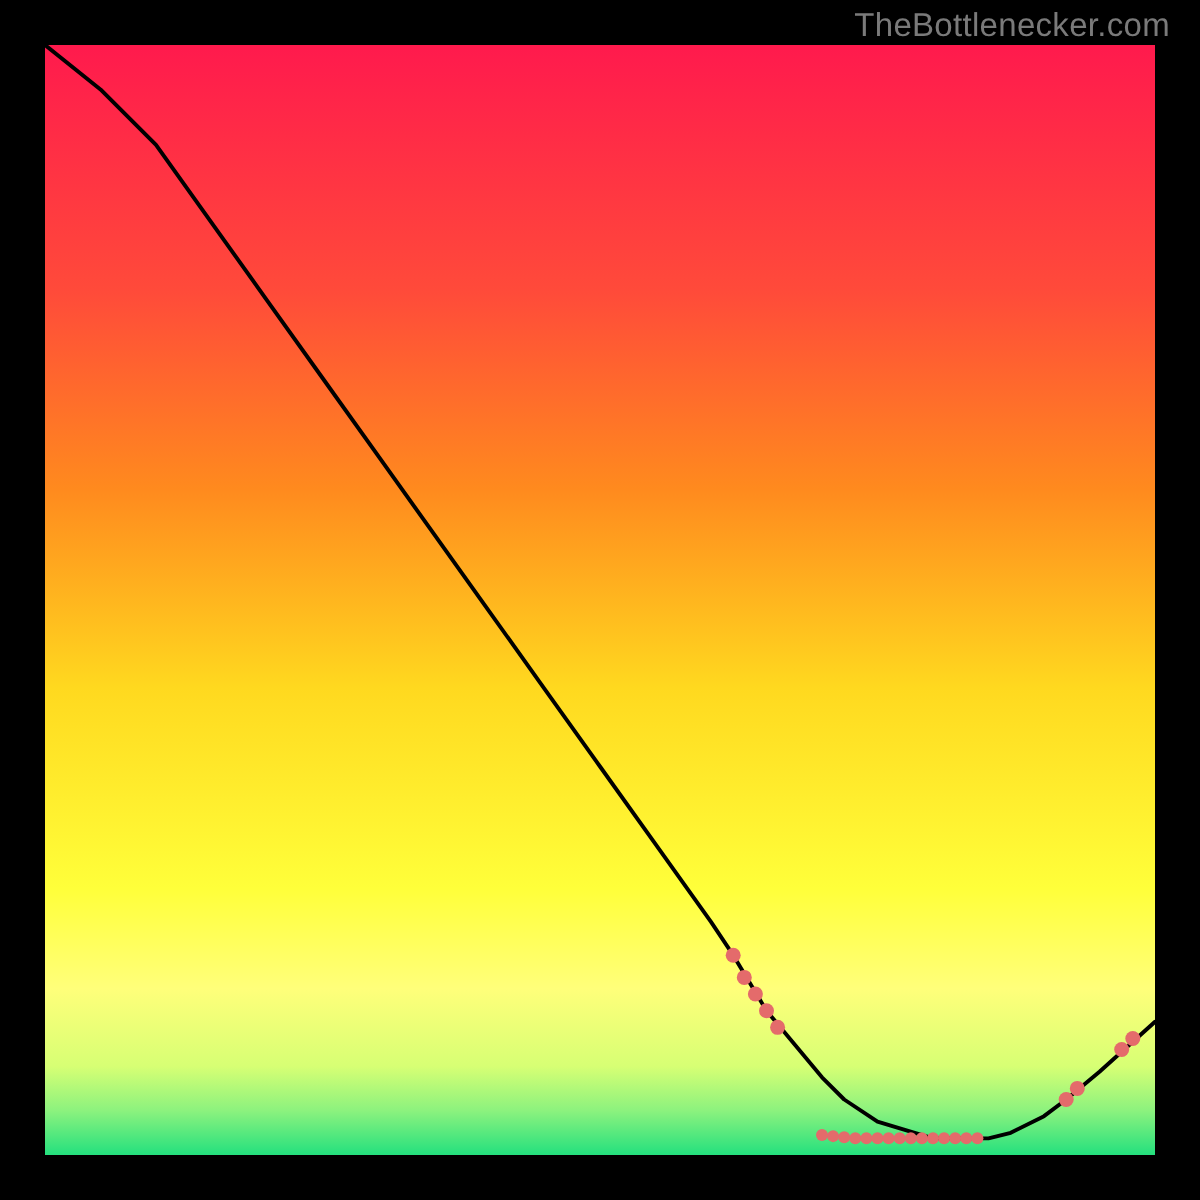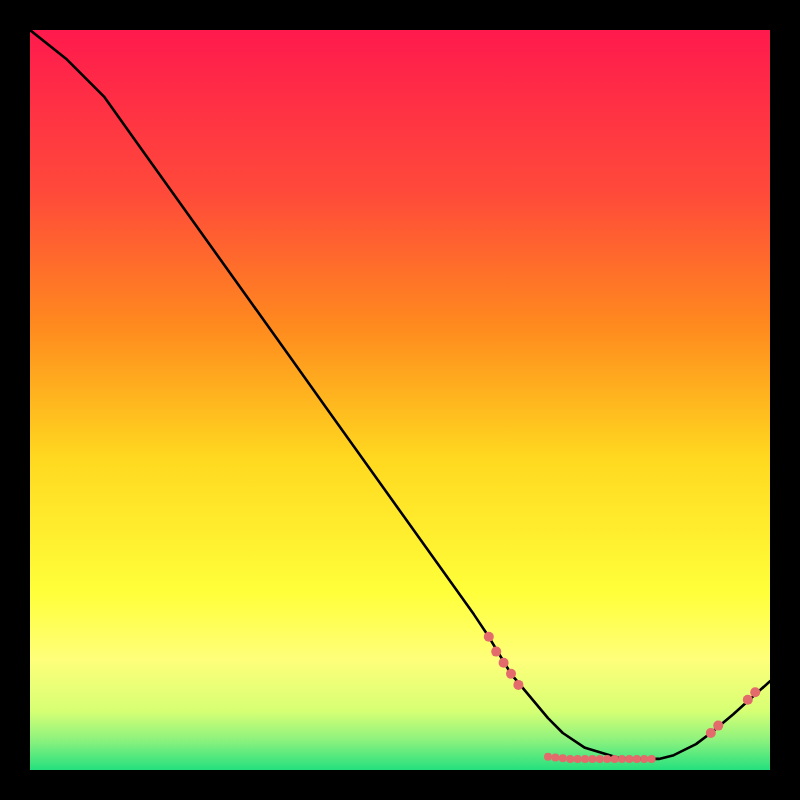--- a/index.html
+++ b/index.html
@@ -32,20 +32,21 @@
     top: 30px;
     width: 740px;
     height: 740px;
   }
   svg { display: block; }
 </style>
 </head>
 <body>
 
 <div class="frame">
+  <div class="watermark">TheBottlenecker.com</div>
   <div class="plot">
     <svg id="svg" width="740" height="740" viewBox="0 0 740 740">
         <defs>
           <linearGradient id="bg-grad" x1="0" y1="0" x2="0" y2="1">
             <stop offset="0%" stop-color="#ff1a4d"></stop>
             <stop offset="22%" stop-color="#ff4a3a"></stop>
             <stop offset="40%" stop-color="#ff8a1e"></stop>
             <stop offset="58%" stop-color="#ffd91f"></stop>
             <stop offset="76%" stop-color="#ffff3a"></stop>
             <stop offset="85%" stop-color="#ffff7a"></stop>

